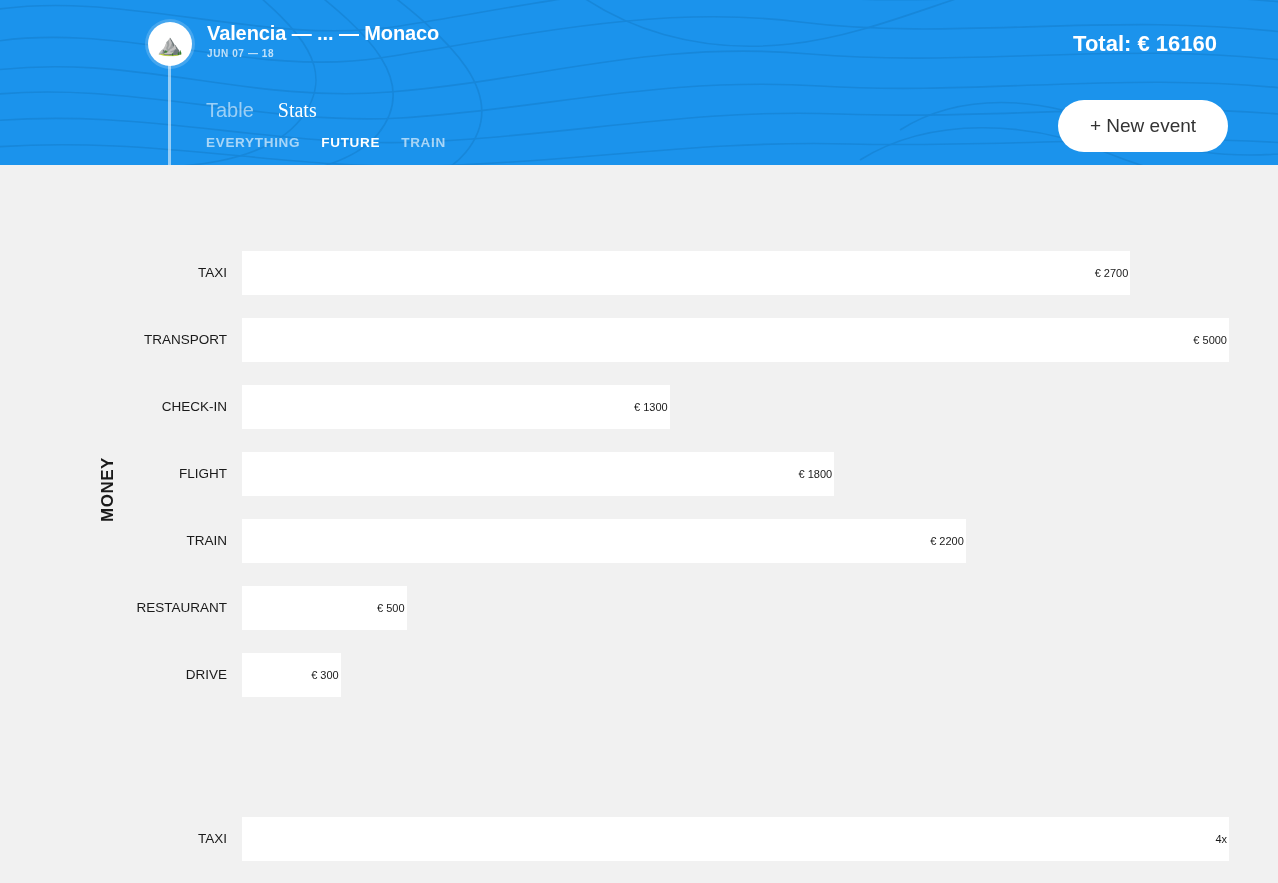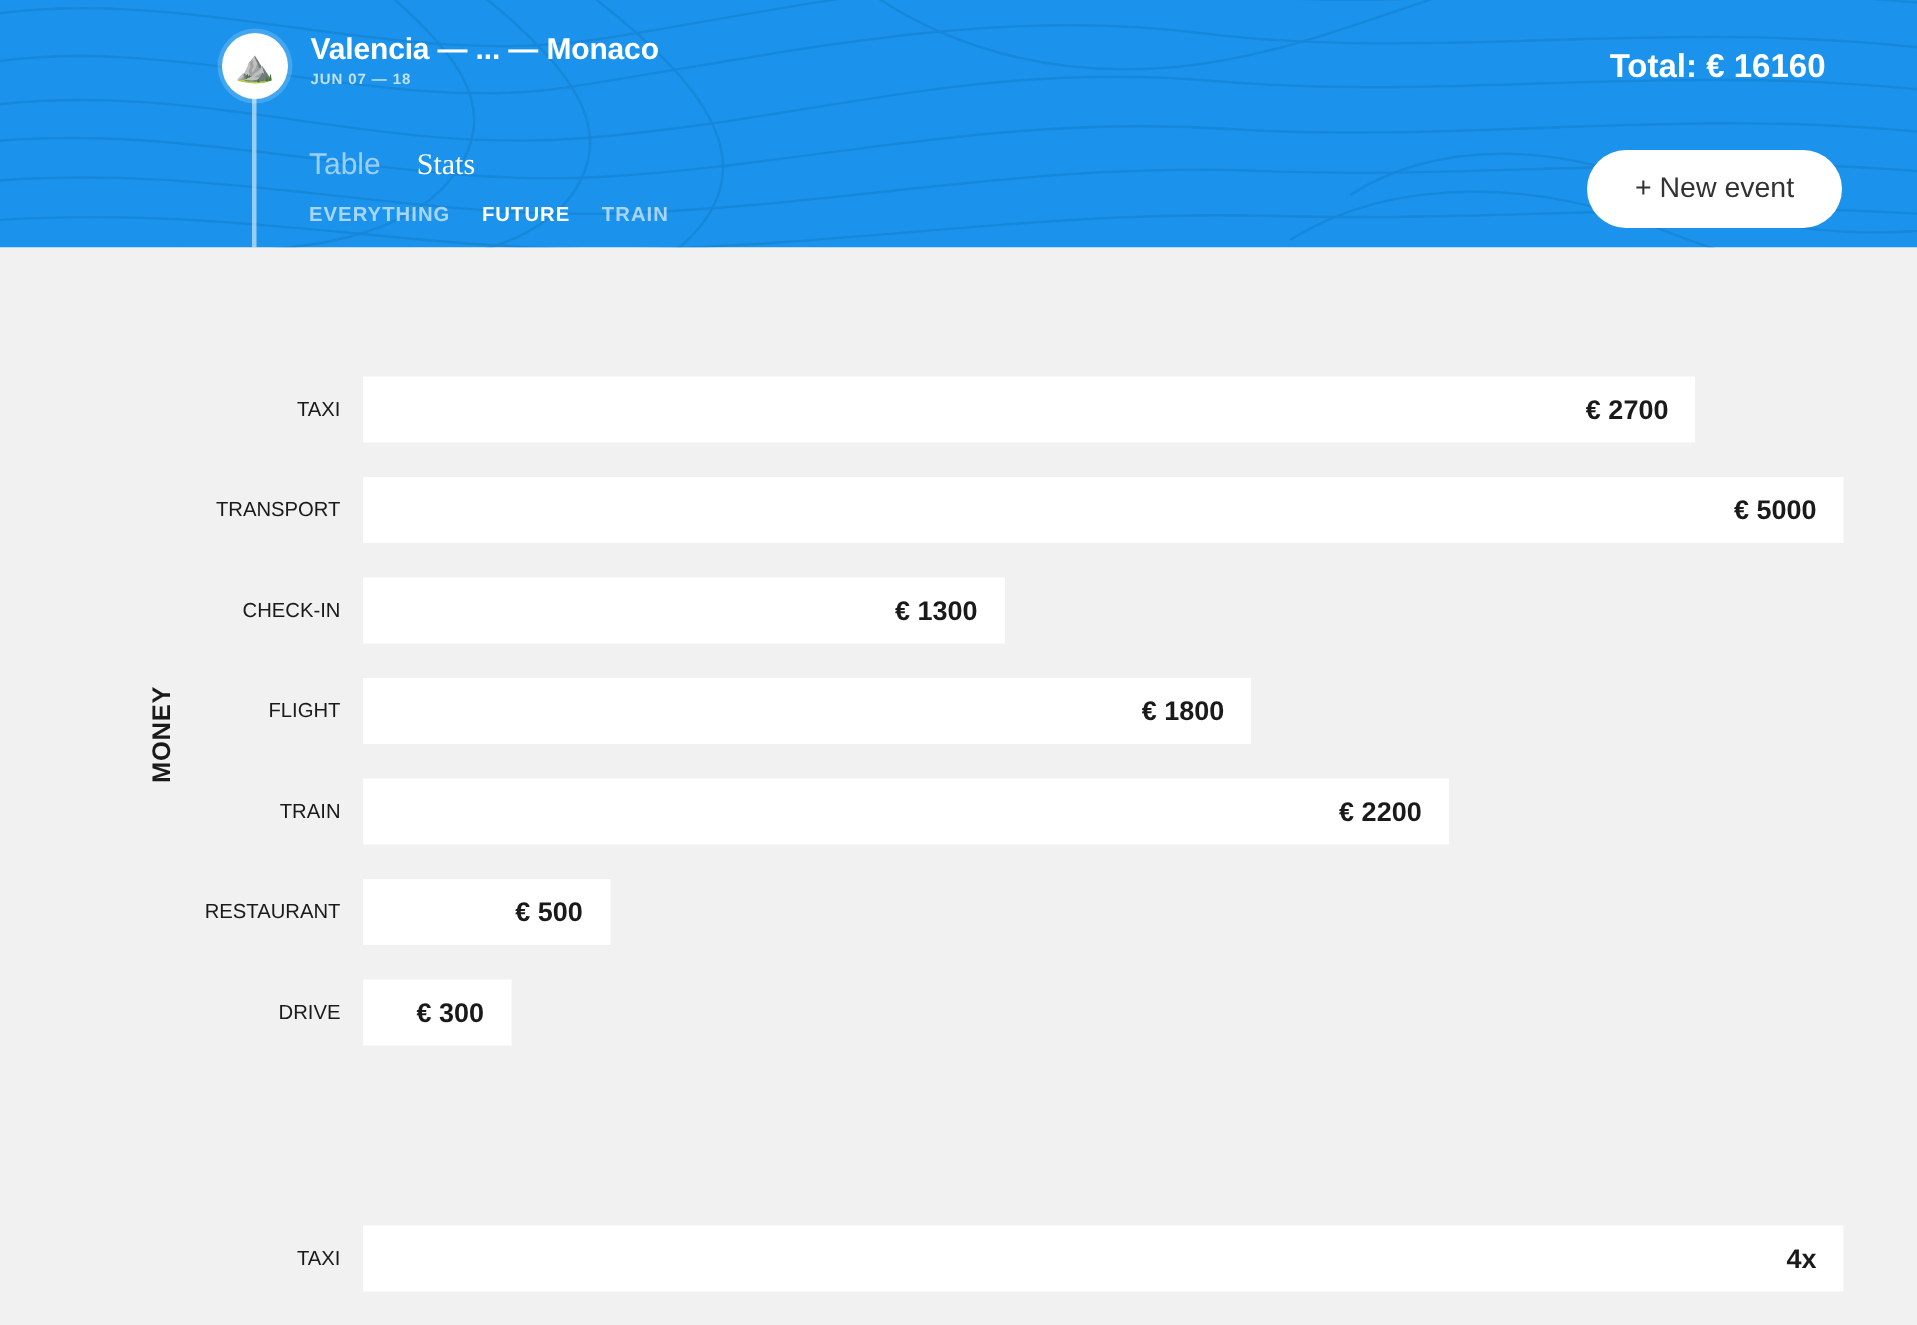--- a/index.html
+++ b/index.html
@@ -204,25 +204,24 @@
     top: 0;
     height: 44px;
     background: #ffffff;
     display: flex;
     align-items: center;
     justify-content: flex-end;
     cursor: pointer;
   }
 
   .bar-value {
-    font-size: 18px;
+    font-size: 11px;
     color: #1a1a1a;
-    padding-right: 18px;
-    white-space: nowrap;
-    font-weight: bold;
+    padding-right: 2px;
+    white-space: nowrap;
   }
 </style>
 </head>
 <body>
 
 <div class="header">
 
   <svg class="header-topo" viewBox="0 0 1278 165" preserveAspectRatio="none">
     <g fill="none" stroke="#1787da" stroke-width="1.6">
       <path d="M-20,12 C120,-14 260,48 400,26 C540,4 640,-24 790,-6 C940,12 1080,-20 1300,4"></path>

